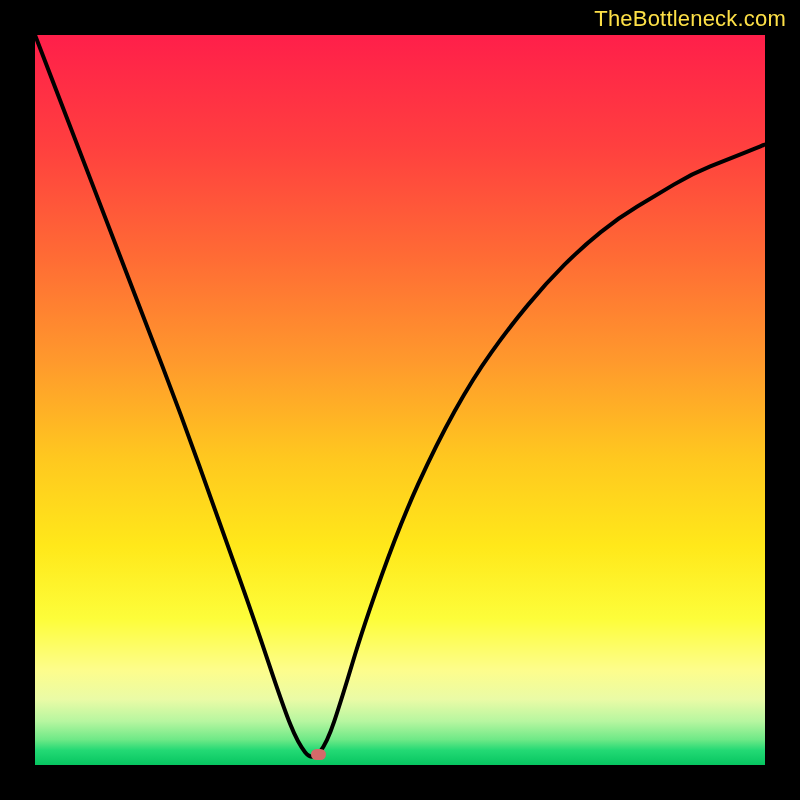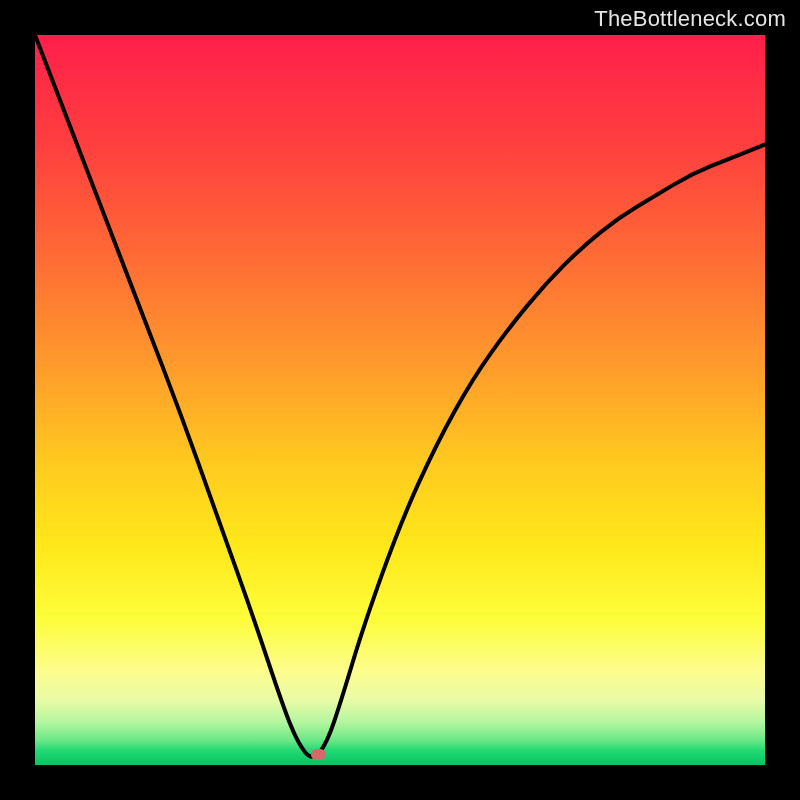--- a/index.html
+++ b/index.html
@@ -46,21 +46,21 @@
     position: absolute;
     left: 0;
     top: 0;
     width: 730px;
     height: 730px;
   }
   .watermark {
     position: absolute;
     top: 6px;
     right: 14px;
-    color: #e5e5e5;
+    color: #fde047;
     font-size: 22px;
     font-weight: 500;
     letter-spacing: 0.2px;
     user-select: none;
   }
   .marker {
     position: absolute;
     width: 15px;
     height: 11px;
     border-radius: 6px;

